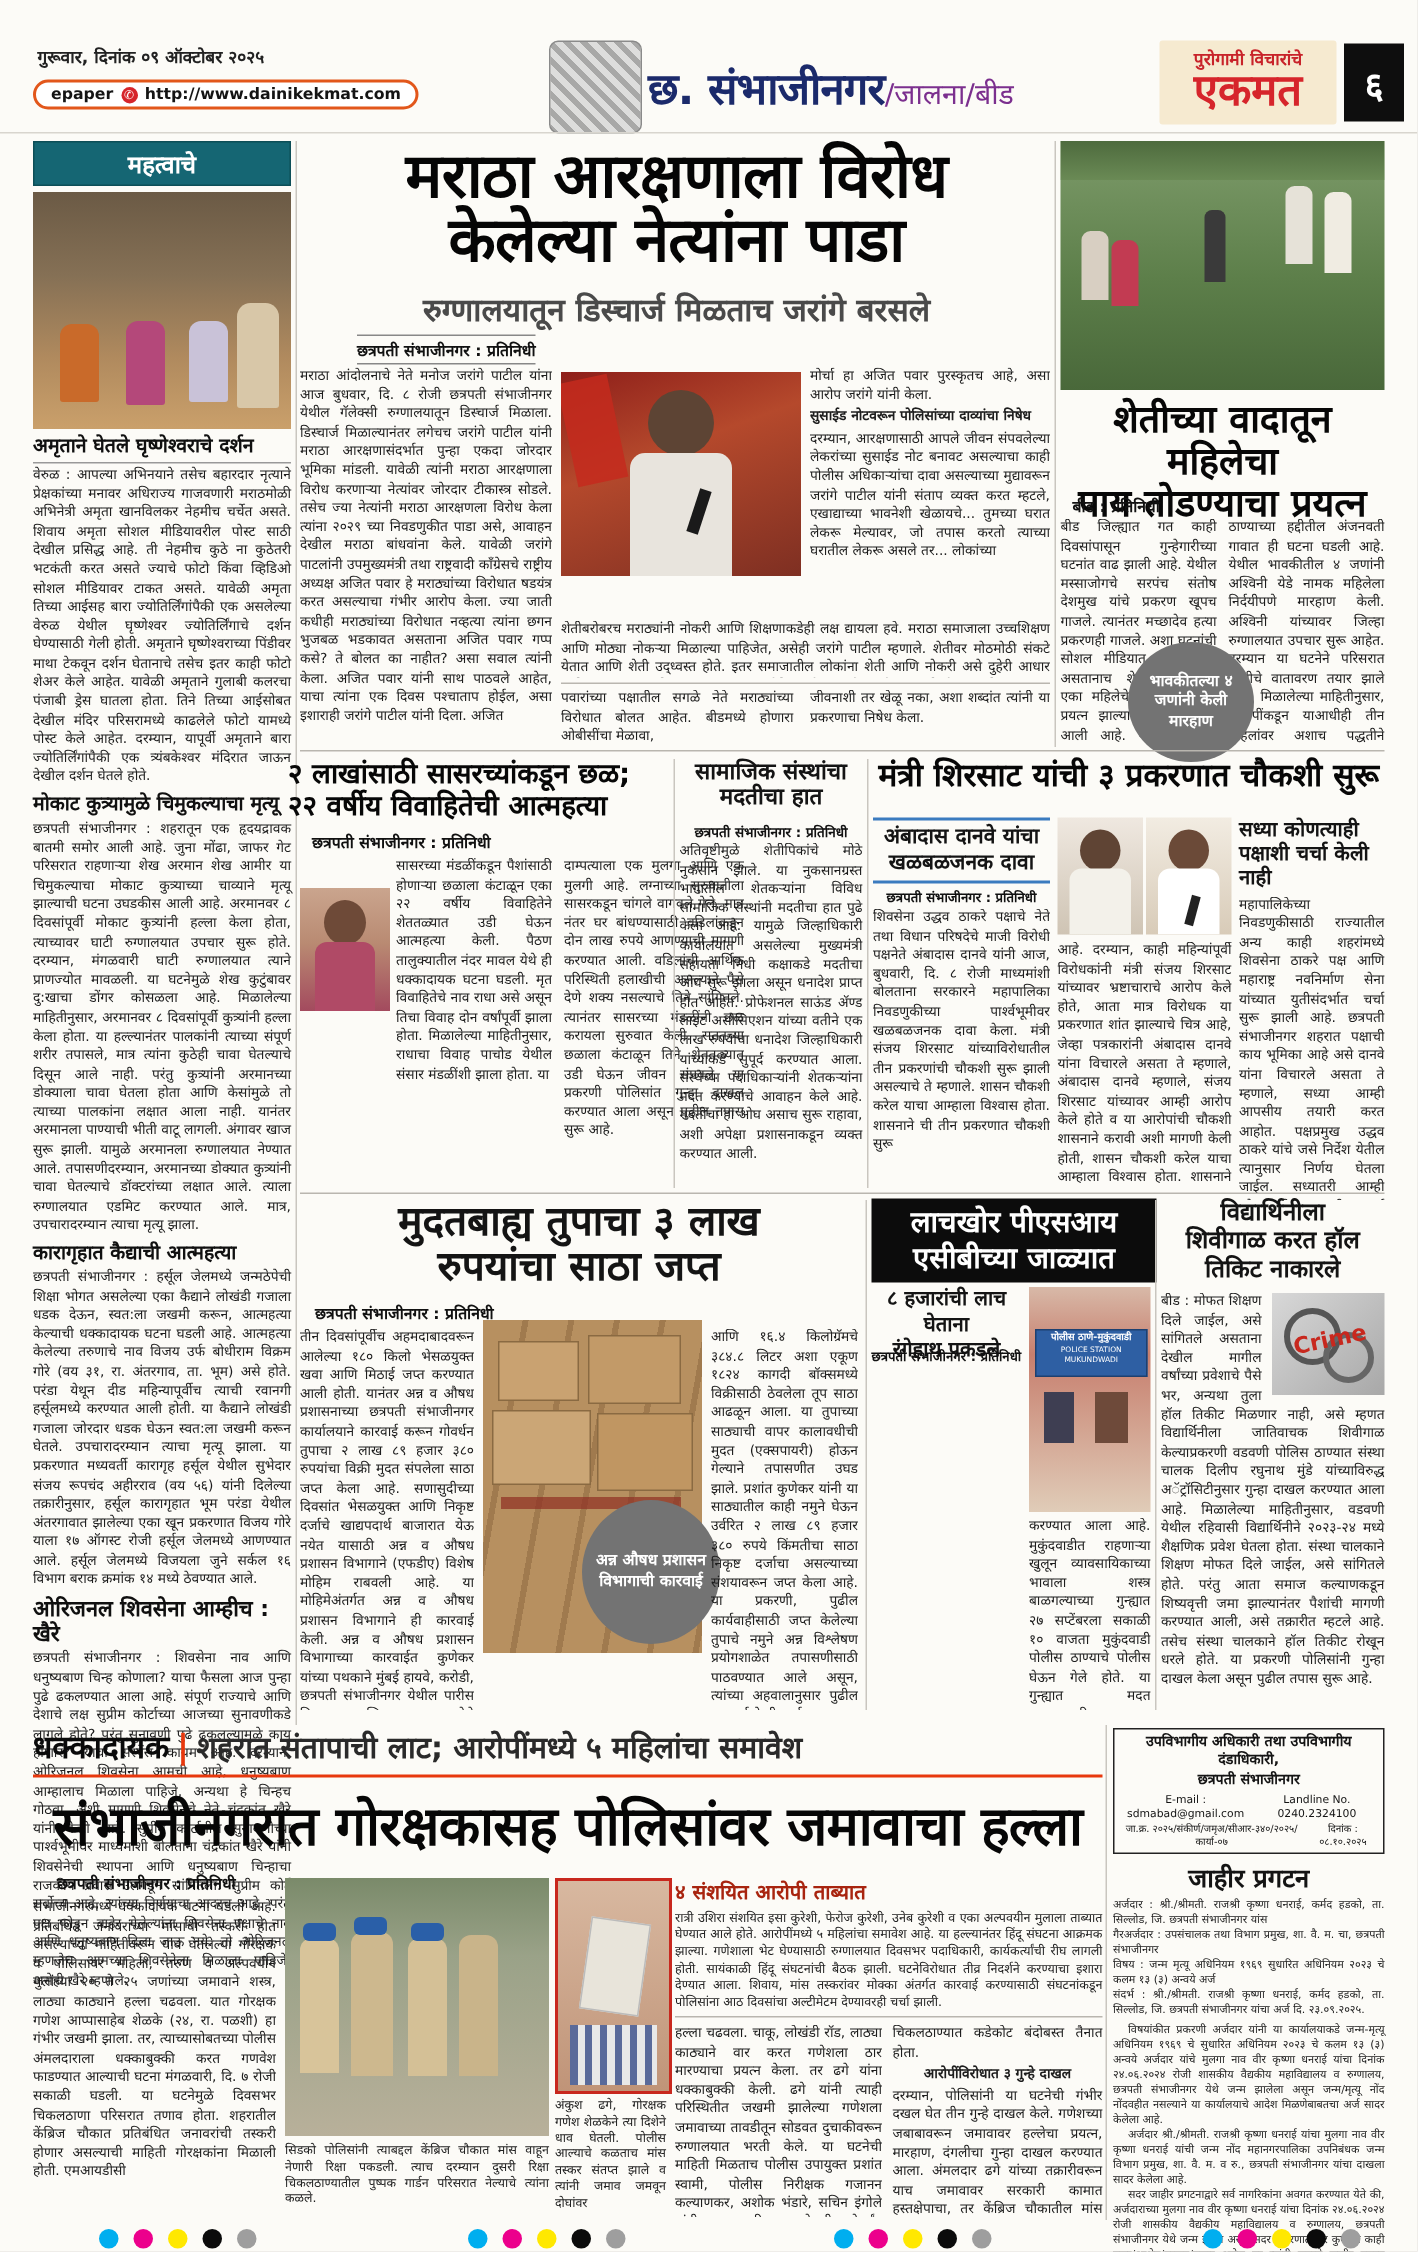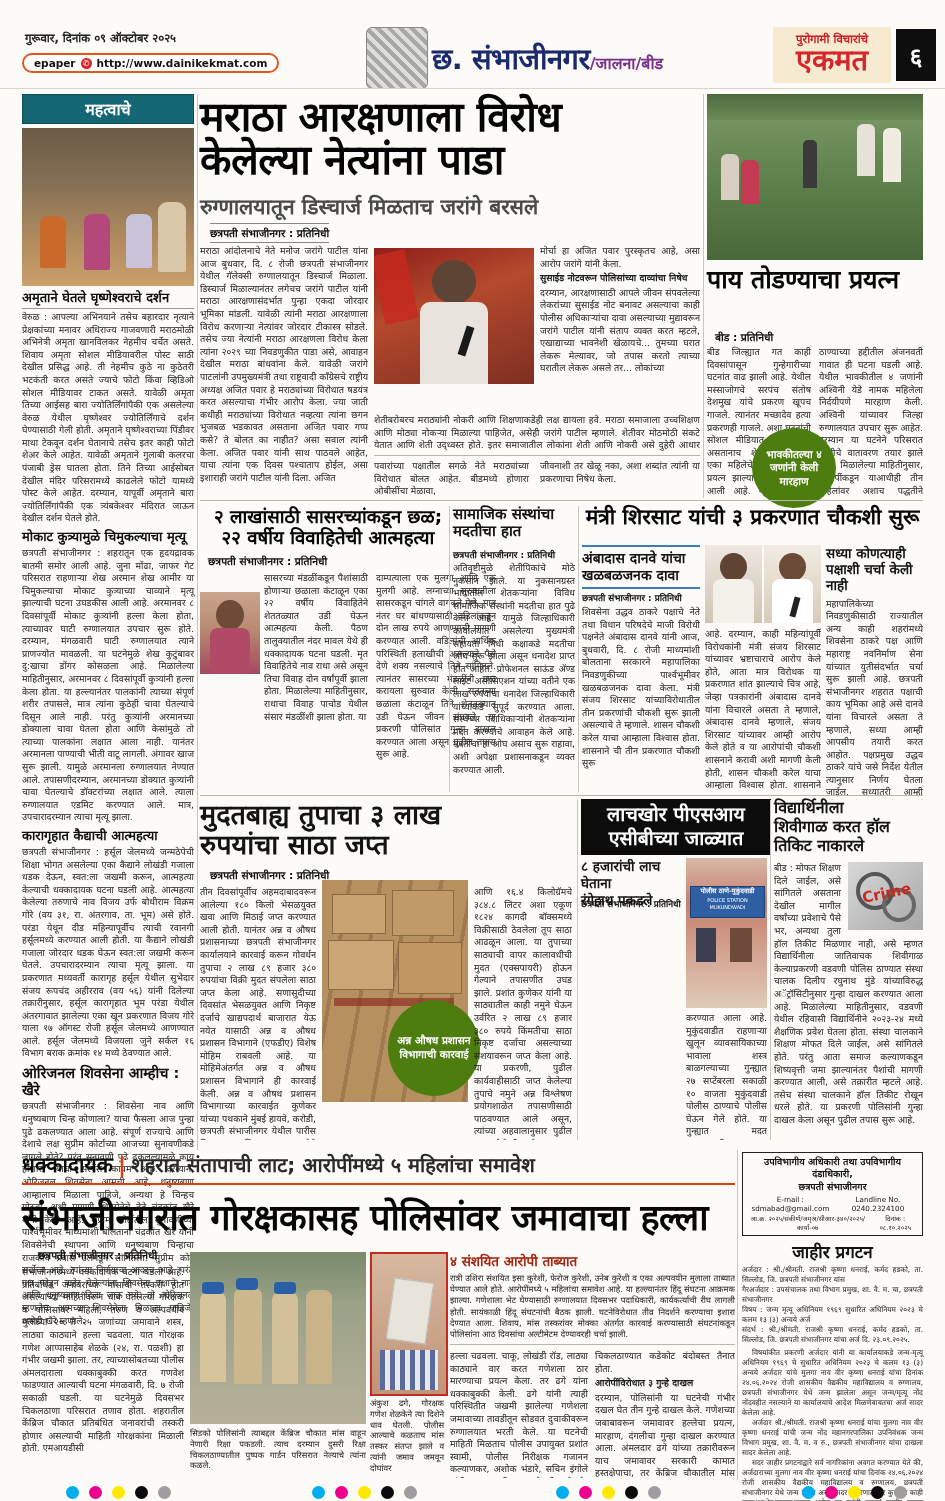--- a/index.html
+++ b/index.html
@@ -3,34 +3,34 @@
 <meta charset="utf-8">
 <style>
   html,body{margin:0;padding:0;background:#e6e4df;}
   #paper{position:relative;width:945px;height:1501px;margin:0 auto;background:#fcfbf7;
          font-family:"DejaVu Sans","Liberation Sans",sans-serif;color:#141414;overflow:hidden;}
   .abs{position:absolute;}
   .just{text-align:justify;}
   .bodytxt{font-size:9.2px;line-height:1.37;color:#1d1d1d;}
   .bodyxs{font-size:8.4px;line-height:1.33;color:#222;}
   .bold{font-weight:bold;}
-  .ctr{}
+  .ctr{text-align:center;}
   .vrule{position:absolute;width:1px;background:#c9c6bf;}
   .hrule{position:absolute;height:1px;background:#b9b6af;}
   
   .dateline{font-size:11.5px;font-weight:bold;color:#222;}
   .epaper-pill{border:2px solid #e2571b;border-radius:11px;background:#fff;font-size:10.5px;
                font-weight:bold;padding:2px 10px;display:flex;align-items:center;gap:5px;}
   .phone-ic{width:11px;height:11px;border-radius:50%;background:#d6252b;color:#fff;font-size:8px;
             display:flex;align-items:center;justify-content:center;}
   .stamp{width:60px;height:60px;border-radius:6px;
          background:repeating-linear-gradient(45deg,#9a9a9a 0 4px,#d8d8d8 4px 8px);
          border:1px solid #777;opacity:.85;}
   .masthead-city{font-size:29px;font-weight:bold;color:#1b2a6b;letter-spacing:-.5px;}
-  .masthead-dist{font-size:16px;font-weight:bold;color:#7b2f8e;}
+  .masthead-dist{font-size:19px;font-weight:normal;color:#7b2f8e;}
   .brandbox{background:#f6ead0;width:118px;height:56px;text-align:center;border-radius:2px;}
   .brand-tag{font-size:11.5px;font-weight:bold;color:#c8232a;padding-top:4px;}
   .brand-name{font-size:29px;font-weight:bold;color:#d6252b;line-height:1;margin-top:0px;}
   .pagenobox{background:#0e0e0e;color:#fff;width:40px;height:52px;display:flex;align-items:center;
              justify-content:center;font-size:24px;font-weight:bold;}
   
   .imp-head{background:#156673;color:#fff;font-size:16px;font-weight:bold;text-align:center;
             padding:3px 0;border:1px solid #0d4e57;}
   .imp-title{font-size:13px;font-weight:bold;color:#101010;margin:5px 0 2px;line-height:1.15;}
   .imp-title-lg{font-size:13px;}
@@ -38,21 +38,21 @@
   .lead-h1{font-size:41px;font-weight:bold;line-height:1.06;color:#050505;letter-spacing:-.5px;}
   .lead-sub{font-size:21px;font-weight:bold;color:#4a4a4a;}
   .byline{font-size:10.5px;font-weight:bold;color:#111;}
   .byline-rule{border-top:1px solid #888;border-bottom:1px solid #888;padding:2px 0;display:inline-block;}
   .hl-yellow{background:#ffe90a;font-size:16.5px;font-weight:bold;padding:3px 6px;color:#050505;}
   .h-med{font-size:18.5px;font-weight:bold;line-height:1.14;color:#070707;}
   .h-med2{font-size:21px;font-weight:bold;line-height:1.12;color:#070707;}
   .h-big{font-size:25px;font-weight:bold;line-height:1.12;color:#070707;}
   .blackhead{background:#0c0c0c;color:#fff;font-size:19.5px;font-weight:bold;text-align:center;
              line-height:1.22;padding:4px 2px;}
-  .circle-badge{background:#4d7c0f;color:#fff;border-radius:50%;display:flex;align-items:center;
+  .circle-badge{background:#737373;color:#fff;border-radius:50%;display:flex;align-items:center;
                 justify-content:center;text-align:center;font-weight:bold;}
   .cols2{column-count:2;column-gap:8px;}
   
   .ph{position:absolute;overflow:hidden;}
   .cap{font-size:8.3px;line-height:1.3;color:#222;text-align:justify;}
   
   .shock-tag{font-size:21px;font-weight:bold;color:#0a0a0a;}
   .shock-sep{color:#e8380d;font-weight:bold;font-size:22px;}
   .shock-text{font-size:20px;font-weight:bold;color:#2a2a2a;}
   .attack-h1{font-size:36px;font-weight:bold;color:#060606;letter-spacing:-.5px;}
@@ -133,28 +133,29 @@
 
   <div class="ph" style="left:707px;top:94px;width:216px;height:166px;background:linear-gradient(180deg,#7d9b6a 0%,#5d7f4a 55%,#49683a 100%);">
     <div style="position:absolute;left:14px;top:60px;width:18px;height:46px;background:#d8cfc2;border-radius:6px 6px 0 0;"></div>
     <div style="position:absolute;left:34px;top:66px;width:18px;height:44px;background:#c23b52;border-radius:6px 6px 0 0;"></div>
     <div style="position:absolute;left:96px;top:46px;width:14px;height:48px;background:#3a3a3a;border-radius:5px 5px 0 0;"></div>
     <div style="position:absolute;left:150px;top:30px;width:18px;height:52px;background:#e6e2d8;border-radius:6px 6px 0 0;"></div>
     <div style="position:absolute;left:176px;top:34px;width:18px;height:54px;background:#f0ece2;border-radius:6px 6px 0 0;"></div>
     <div style="position:absolute;left:0;top:0;width:216px;height:26px;background:linear-gradient(180deg,#4e6b3e,#6a8a55);"></div>
   </div>
   <div class="abs ctr h-big" style="left:707px;top:266px;width:216px;">
+    <div>शेतीच्या वादातून महिलेचा</div>
     <div>पाय तोडण्याचा प्रयत्न</div>
   </div>
   <div class="abs byline" style="left:715px;top:330px;">बीड : प्रतिनिधी</div>
   <div class="abs bodytxt just cols2" style="left:707px;top:346px;width:216px;height:152px;overflow:hidden;">बीड जिल्ह्यात गत काही दिवसांपासून गुन्हेगारीच्या घटनांत वाढ झाली आहे. येथील मस्साजोगचे सरपंच संतोष देशमुख यांचे प्रकरण खूपच गाजले. त्यानंतर मच्छादेव हत्या प्रकरणही गाजले. अशा घटनांची सोशल मीडियात चर्चा रंगली असतानाच शेतीच्या वादातून एका महिलेचे पाय तोडण्याचा प्रयत्न झाल्याची घटना समोर आली आहे. नेकनूर पोलिस ठाण्याच्या हद्दीतील अंजनवती गावात ही घटना घडली आहे. येथील भावकीतील ४ जणांनी अश्विनी येडे नामक महिलेला निर्दयीपणे मारहाण केली. अश्विनी यांच्यावर जिल्हा रुग्णालयात उपचार सुरू आहेत. दरम्यान या घटनेने परिसरात भीतीचे वातावरण तयार झाले आहे. मिळालेल्या माहितीनुसार, आरोपींकडून याआधीही तीन महिलांवर अशाच पद्धतीने प्राणघातक हल्ला करण्यात आला होता. यापूर्वी इतर महिलेला मारहाण करतानाचा धक्कादायक व्हिडीओ देखील समोर आला आहे. महिलांना अमानुष मारहाण करतानाचा हा व्हिडिओ तीन महिन्यापूर्वीचा असून बीड जिल्ह्यातील या घटनेने पुन्हा एकदा कायदा-सुव्यवस्थेवर गंभीर प्रश्नचिन्ह निर्माण झाले आहे.</div>
   <div class="abs circle-badge" style="left:752px;top:428px;width:80px;height:76px;font-size:10.5px;line-height:1.25;padding:2px;">भावकीतल्या ४ जणांनी केली मारहाण</div>
   <div class="hrule" style="left:200px;top:500px;width:723px;"></div>
 
-  <div class="abs h-med" style="left:204px;top:506px;width:248px;text-align:center;">
+  <div class="abs h-med" style="left:192px;top:506px;width:248px;text-align:left;">
     <div>२ लाखांसाठी सासरच्यांकडून छळ;</div>
     <div>२२ वर्षीय विवाहितेची आत्महत्या</div>
   </div>
   <div class="abs byline" style="left:208px;top:554px;">छत्रपती संभाजीनगर : प्रतिनिधी</div>
   <div class="ph" style="left:200px;top:592px;width:60px;height:82px;background:linear-gradient(180deg,#caa58e 0%,#b98a72 45%,#a34a5e 100%);">
     <div style="position:absolute;left:16px;top:8px;width:28px;height:30px;border-radius:50%;background:#6e4a38;"></div>
     <div style="position:absolute;left:10px;top:36px;width:40px;height:46px;background:#b04a66;border-radius:8px 8px 0 0;"></div>
   </div>
   <div class="abs bodytxt just" style="left:264px;top:572px;width:104px;height:218px;overflow:hidden;">सासरच्या मंडळींकडून पैशांसाठी होणाऱ्या छळाला कंटाळून एका २२ वर्षीय विवाहितेने शेततळ्यात उडी घेऊन आत्महत्या केली. पैठण तालुक्यातील नंदर मावल येथे ही धक्कादायक घटना घडली. मृत विवाहितेचे नाव राधा असे असून तिचा विवाह दोन वर्षांपूर्वी झाला होता. मिळालेल्या माहितीनुसार, राधाचा विवाह पाचोड येथील संसार मंडळींशी झाला होता. या</div>
   <div class="abs bodytxt just" style="left:326px;top:572px;width:120px;height:218px;overflow:hidden;margin-left:50px;left:326px;">दाम्पत्याला एक मुलगा आणि एक मुलगी आहे. लग्नाच्या सुरुवातीला सासरकडून चांगले वागवले गेले, मात्र नंतर घर बांधण्यासाठी वडिलांकडून दोन लाख रुपये आणण्याची मागणी करण्यात आली. वडिलांची आर्थिक परिस्थिती हलाखीची असल्याने पैसे देणे शक्य नसल्याचे तिने सांगितले. त्यानंतर सासरच्या मंडळींनी छळ करायला सुरुवात केली. सततच्या छळाला कंटाळून तिने शेततळ्यात उडी घेऊन जीवन संपवले. या प्रकरणी पोलिसांत गुन्हा दाखल करण्यात आला असून पुढील तपास सुरू आहे.</div>

